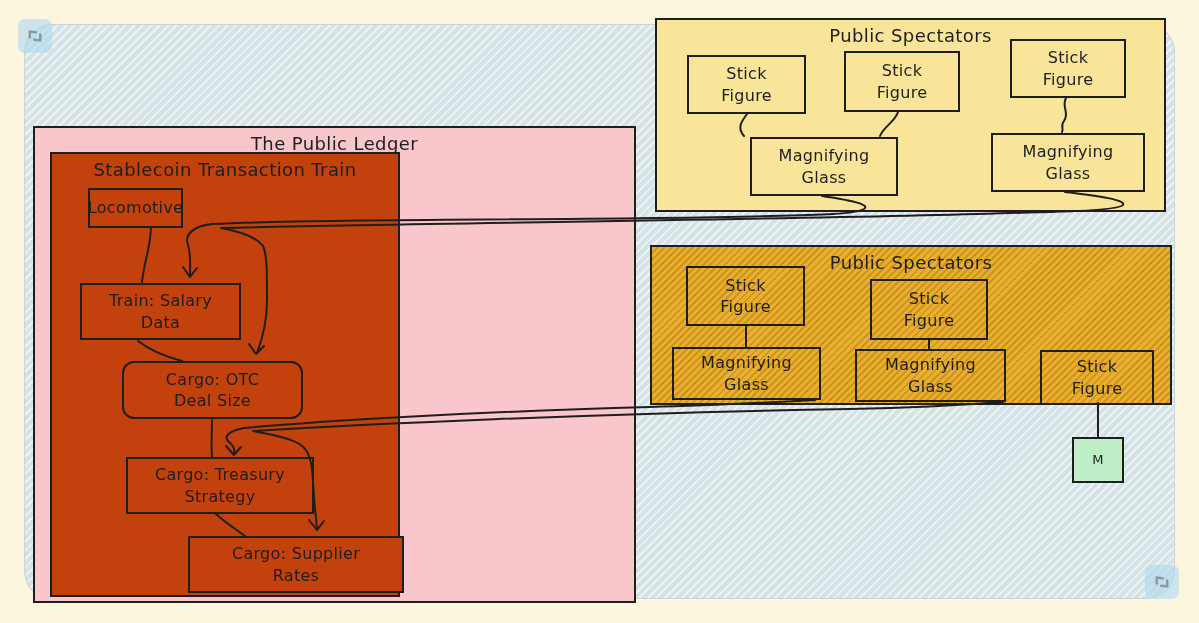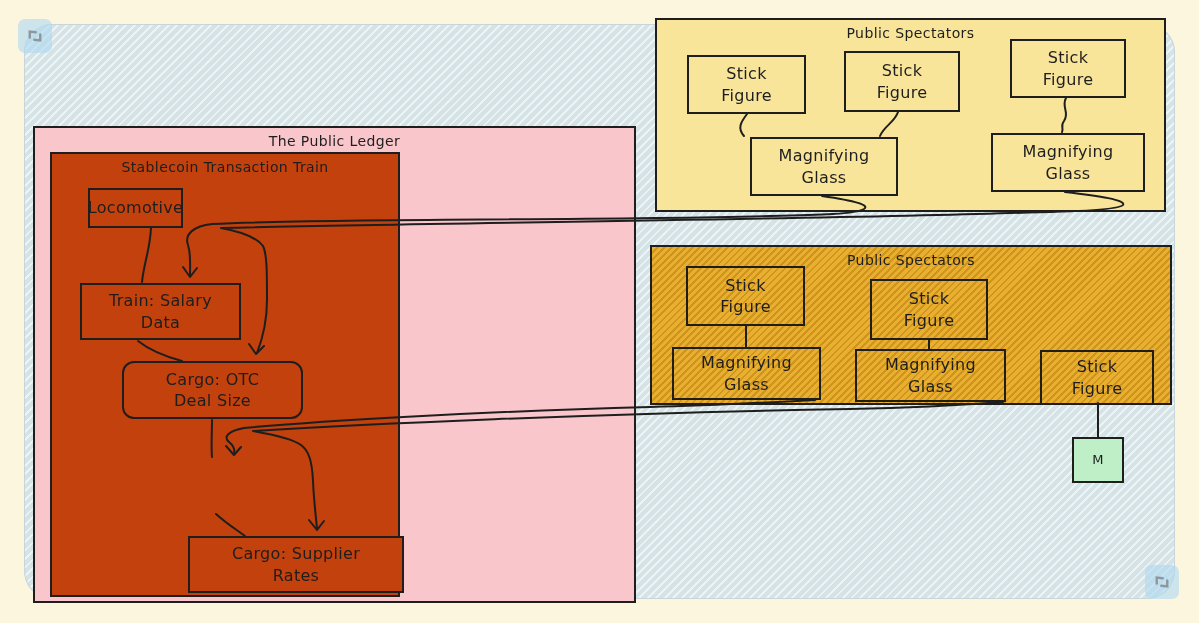--- a/index.html
+++ b/index.html
@@ -21,21 +21,21 @@
 
   .wm {
     position:absolute; width:34px; height:34px; border-radius:7px;
     background:rgba(171,216,242,0.6);
     display:flex; align-items:center; justify-content:center;
   }
 
   .panel { position:absolute; border:2px solid #1e1e1e; box-sizing:border-box; }
   .panel-title {
     position:absolute; top:5px; left:0; right:0; text-align:center;
-    font-size:14px; letter-spacing:0.4px; white-space:nowrap;
+    font-size:18px; letter-spacing:0.4px; white-space:nowrap;
   }
   .fill-pink   { background:#F9C6CB; }
   .fill-red    { background:#c2410c; }
   .fill-yellow { background:#F8E59A; }
   .fill-gold   { background:repeating-linear-gradient(135deg,#E9AF30 0 3px,#CF941B 3px 5px); }
   .fill-green  { background:#BFEFC6; }
 
   .node {
     position:absolute; border:2px solid #1e1e1e; box-sizing:border-box;
     display:flex; align-items:center; justify-content:center;
@@ -77,20 +77,23 @@
   </div>
 
   <div class="node fill-red" style="left:88px; top:188px; width:95px; height:40px;">
     <span>Locomotive</span>
   </div>
   <div class="node fill-red" style="left:80px; top:283px; width:161px; height:57px;">
     <span style="max-width:120px;">Train: Salary Data</span>
   </div>
   <div class="node fill-red" style="left:122px; top:361px; width:181px; height:58px;border-radius:12px;">
     <span style="max-width:136px;">Cargo: OTC Deal Size</span>
+  </div>
+  <div class="node fill-red" style="left:126px; top:457px; width:188px; height:57px;">
+    <span style="max-width:134px;">Cargo: Treasury Strategy</span>
   </div>
   <div class="node fill-red" style="left:188px; top:536px; width:216px; height:57px;">
     <span style="max-width:134px;">Cargo: Supplier Rates</span>
   </div>
 
 
   <div class="panel fill-yellow" style="left:655px; top:18px; width:511px; height:194px;">
     <div class="panel-title">Public Spectators</div>
   </div>
   <div class="node fill-yellow" style="left:687px; top:55px; width:119px; height:59px;">

